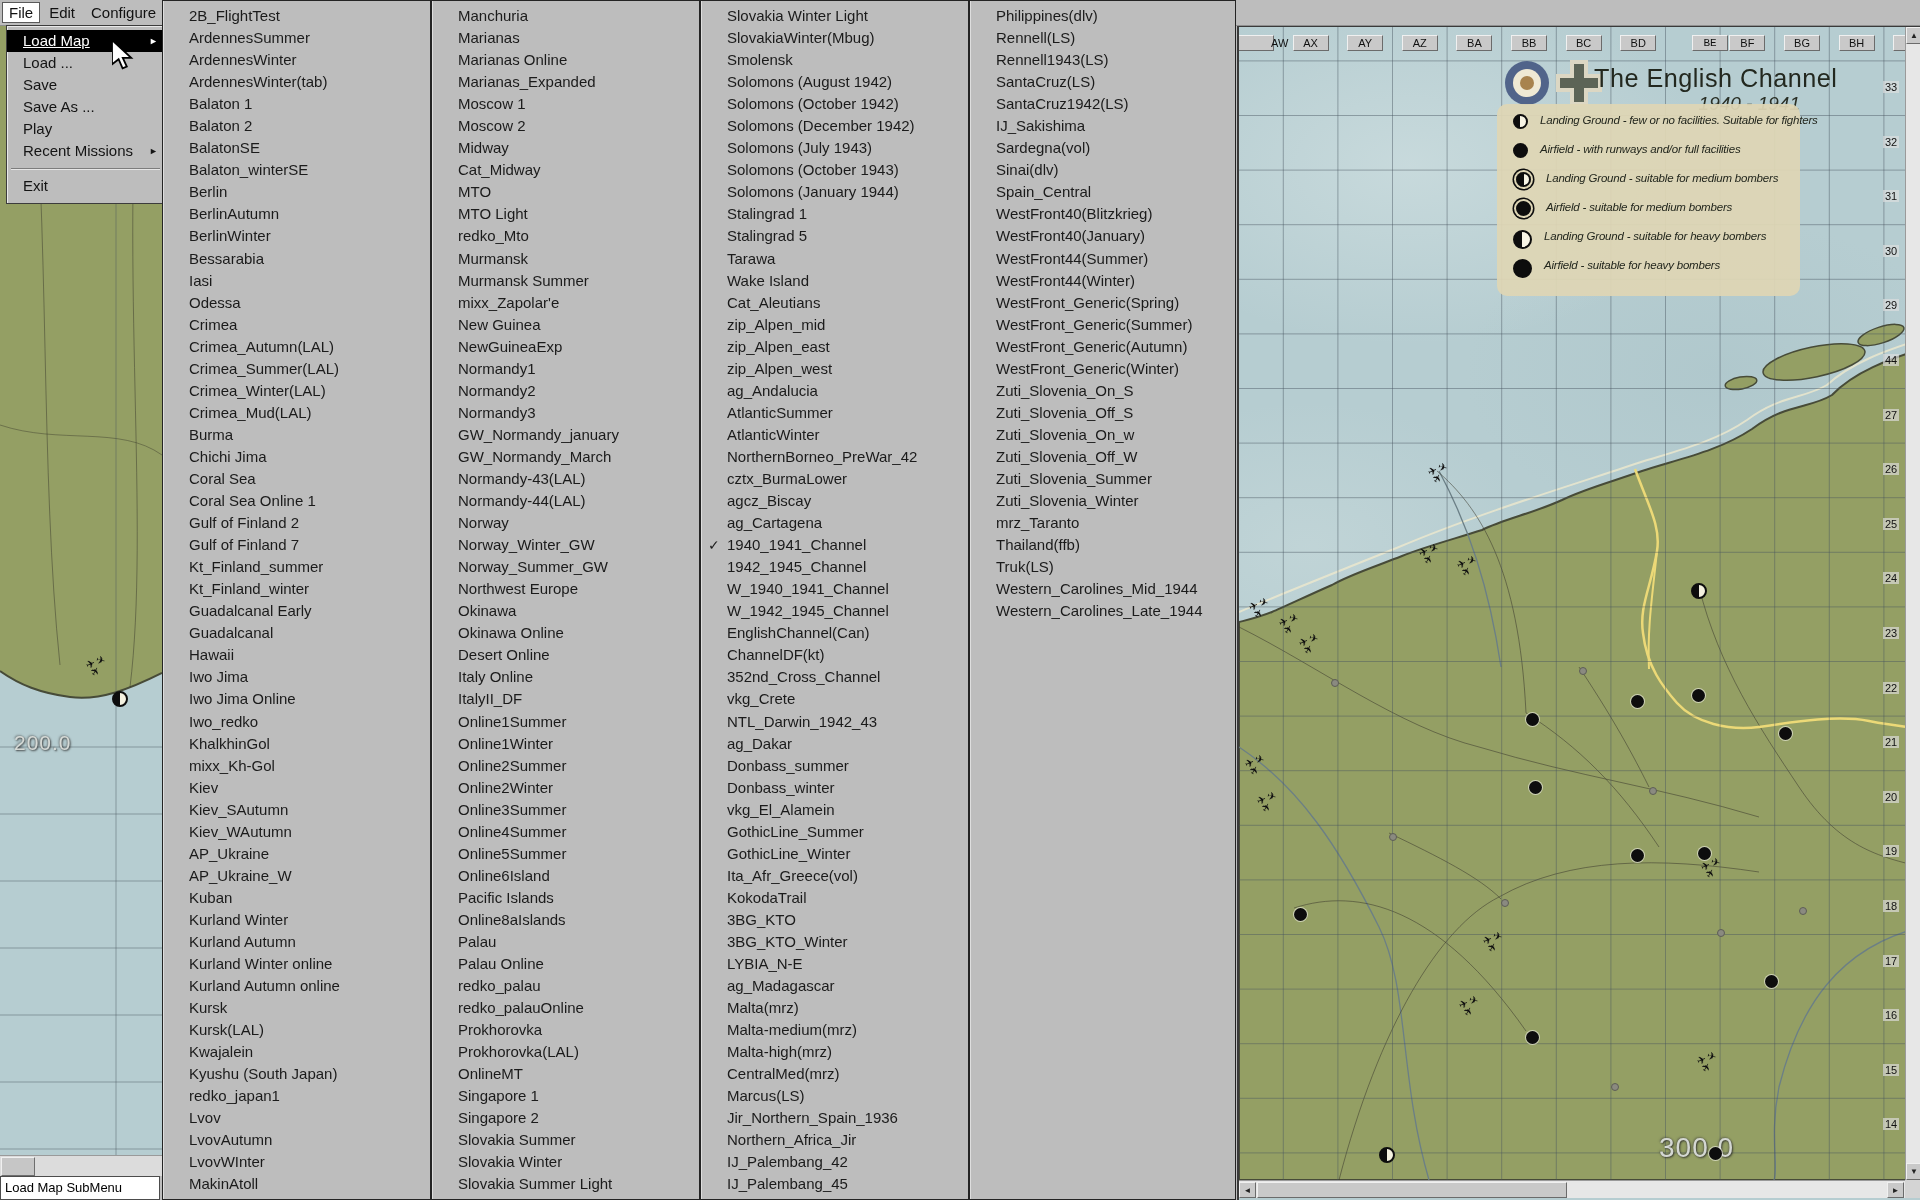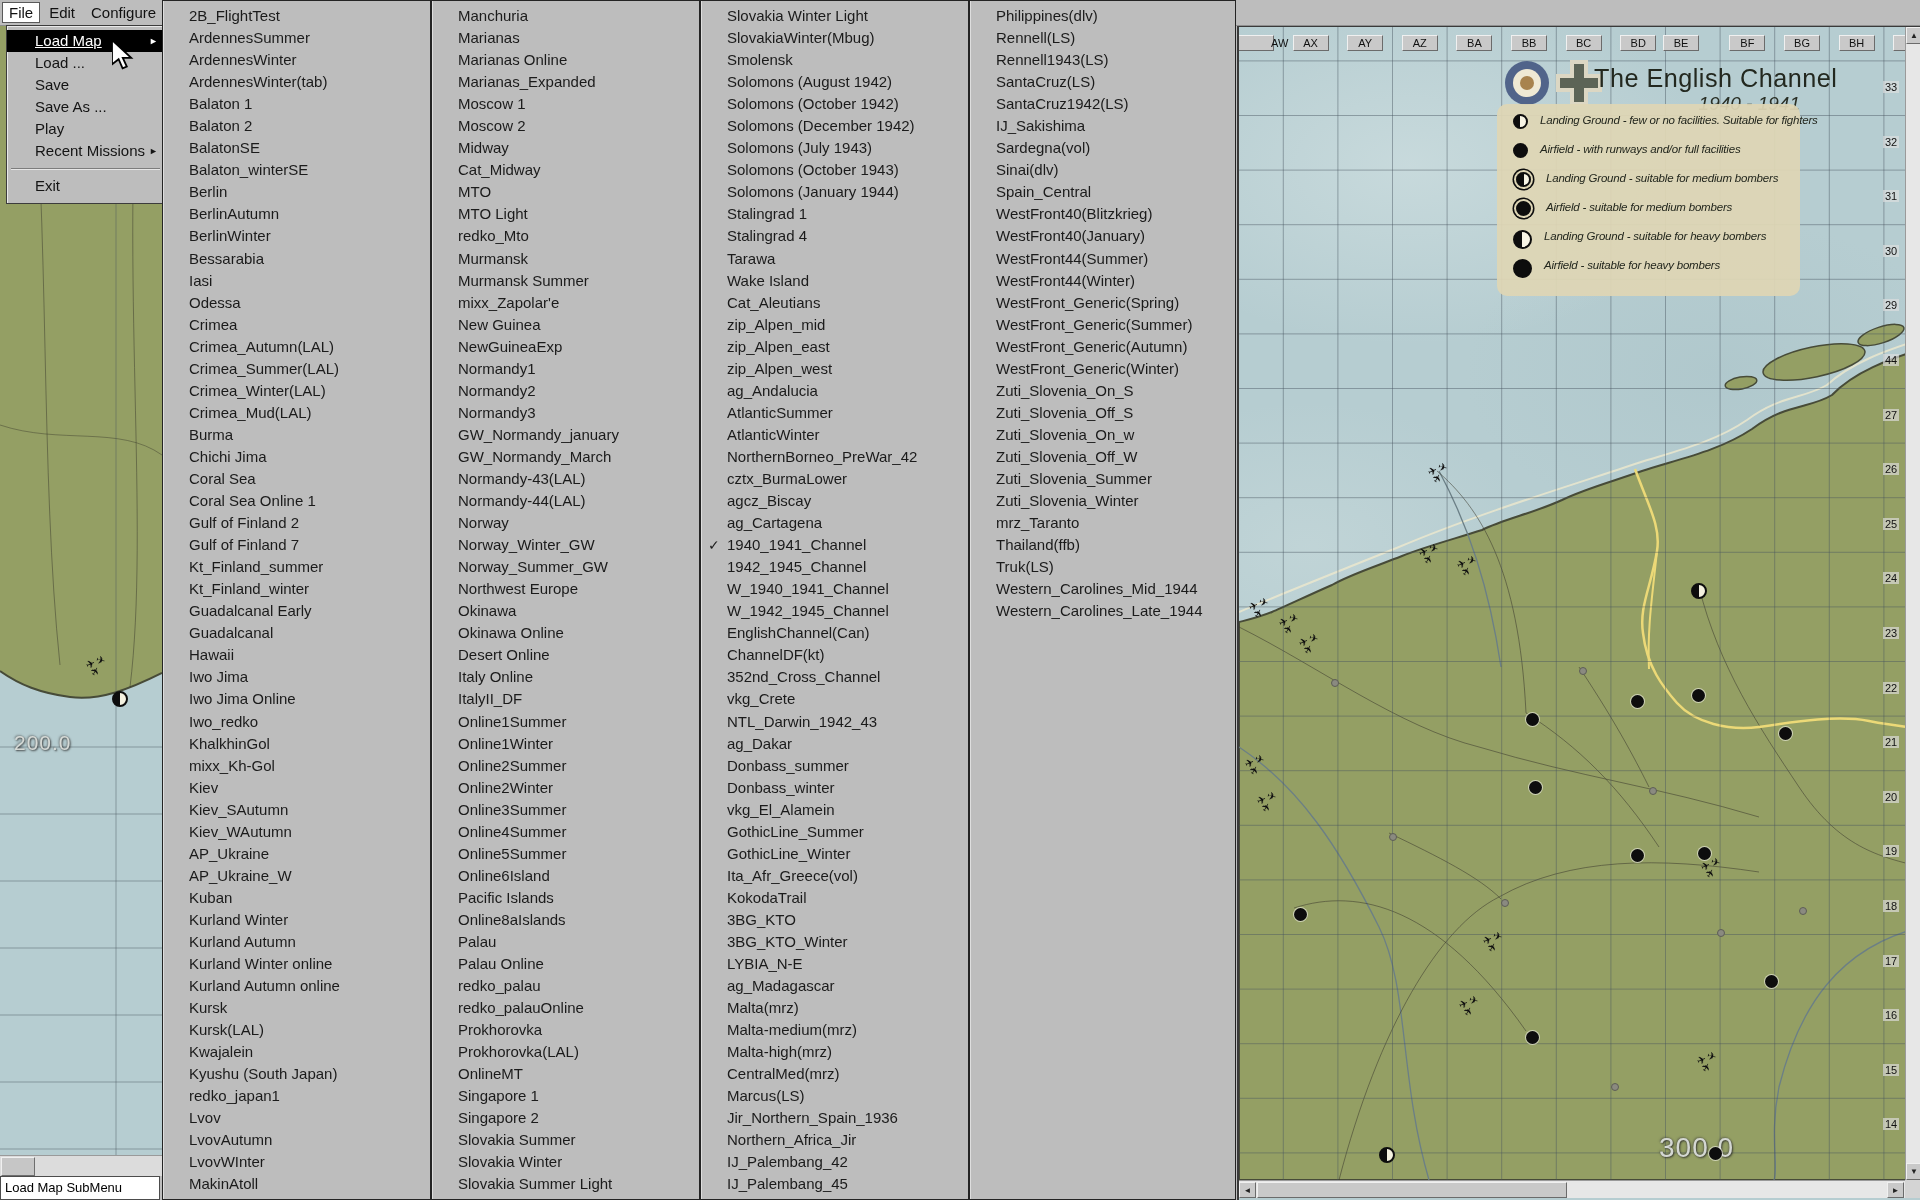--- a/index.html
+++ b/index.html
@@ -7,21 +7,21 @@
 
   
   #menu-bar{position:absolute;left:0;top:0;width:1920px;height:25px;background:#bdbdbd;
     border-bottom:1px solid #8f8f8f;z-index:5;display:flex;align-items:center;}
   .mb-item{font-size:15px;color:#111;padding:2px 7px;margin-left:2px;white-space:nowrap;}
   .mb-item.active{background:#ffffff;border:1px solid #5a5a5a;padding:1px 6px;}
 
   
   #file-menu{position:absolute;left:6px;top:25px;width:157px;background:#bdbdbd;z-index:10;
     border:1px solid #3c3c3c;box-shadow:inset 1px 1px 0 #e9e9e9;padding:4px 0 6px 0;}
-  .fm-item{height:22px;line-height:22px;font-size:15px;color:#141414;padding-left:28px;
+  .fm-item{height:22px;line-height:22px;font-size:15px;color:#141414;padding-left:16px;
     position:relative;white-space:nowrap;}
   .fm-item .fm-arrow{position:absolute;right:6px;top:0;font-size:9px;}
   .fm-item.hl{background:#000;color:#fff;}
   .fm-item.hl .fm-label{text-decoration:underline;}
   .fm-sep{height:1px;background:#7d7d7d;border-bottom:1px solid #e6e6e6;margin:6px 4px 5px 4px;}
 
   
   .menu-panel{position:absolute;top:0;height:1200px;background:#bdbdbd;z-index:20;
     border:1px solid #242424;box-shadow:inset 1px 0 0 #dedede;box-sizing:border-box;
     padding-top:4px;overflow:hidden;}
@@ -231,21 +231,21 @@
 
   <div id="ruler-row">
       <div class="ruler-box" style="left: -1px; padding-left: 32px;">AW</div>
       <div class="ruler-box" style="left: 53.6px;">AX</div>
       <div class="ruler-box" style="left: 108.2px;">AY</div>
       <div class="ruler-box" style="left: 162.8px;">AZ</div>
       <div class="ruler-box" style="left: 217.4px;">BA</div>
       <div class="ruler-box" style="left: 272px;">BB</div>
       <div class="ruler-box" style="left: 326.6px;">BC</div>
       <div class="ruler-box" style="left: 381.2px;">BD</div>
-      <div class="ruler-box" style="left: 424px;">BE</div>
+      <div class="ruler-box" style="left: 453px; font-family: Liberation Mono, monospace;">BE</div>
       <div class="ruler-box" style="left: 490.4px;">BF</div>
       <div class="ruler-box" style="left: 545px;">BG</div>
       <div class="ruler-box" style="left: 599.6px;">BH</div>
       <div class="ruler-box" style="left: 654.2px;">BI</div>
     </div>
   <div id="row-numbers">
       <div class="row-num" style="left: 644px; top: 54px;">33</div>
       <div class="row-num" style="left: 644px; top: 108.6px;">32</div>
       <div class="row-num" style="left: 644px; top: 163.2px;">31</div>
       <div class="row-num" style="left: 644px; top: 217.8px;">30</div>
@@ -530,21 +530,21 @@
     <div class="smi"><span>Slovakia Winter Light</span></div>
     <div class="smi"><span>SlovakiaWinter(Mbug)</span></div>
     <div class="smi"><span>Smolensk</span></div>
     <div class="smi"><span>Solomons (August 1942)</span></div>
     <div class="smi"><span>Solomons (October 1942)</span></div>
     <div class="smi"><span>Solomons (December 1942)</span></div>
     <div class="smi"><span>Solomons (July 1943)</span></div>
     <div class="smi"><span>Solomons (October 1943)</span></div>
     <div class="smi"><span>Solomons (January 1944)</span></div>
     <div class="smi"><span>Stalingrad 1</span></div>
-    <div class="smi"><span>Stalingrad 4</span></div>
+    <div class="smi"><span>Stalingrad 5</span></div>
     <div class="smi"><span>Tarawa</span></div>
     <div class="smi"><span>Wake Island</span></div>
     <div class="smi"><span>Cat_Aleutians</span></div>
     <div class="smi"><span>zip_Alpen_mid</span></div>
     <div class="smi"><span>zip_Alpen_east</span></div>
     <div class="smi"><span>zip_Alpen_west</span></div>
     <div class="smi"><span>ag_Andalucia</span></div>
     <div class="smi"><span>AtlanticSummer</span></div>
     <div class="smi"><span>AtlanticWinter</span></div>
     <div class="smi"><span>NorthernBorneo_PreWar_42</span></div>

